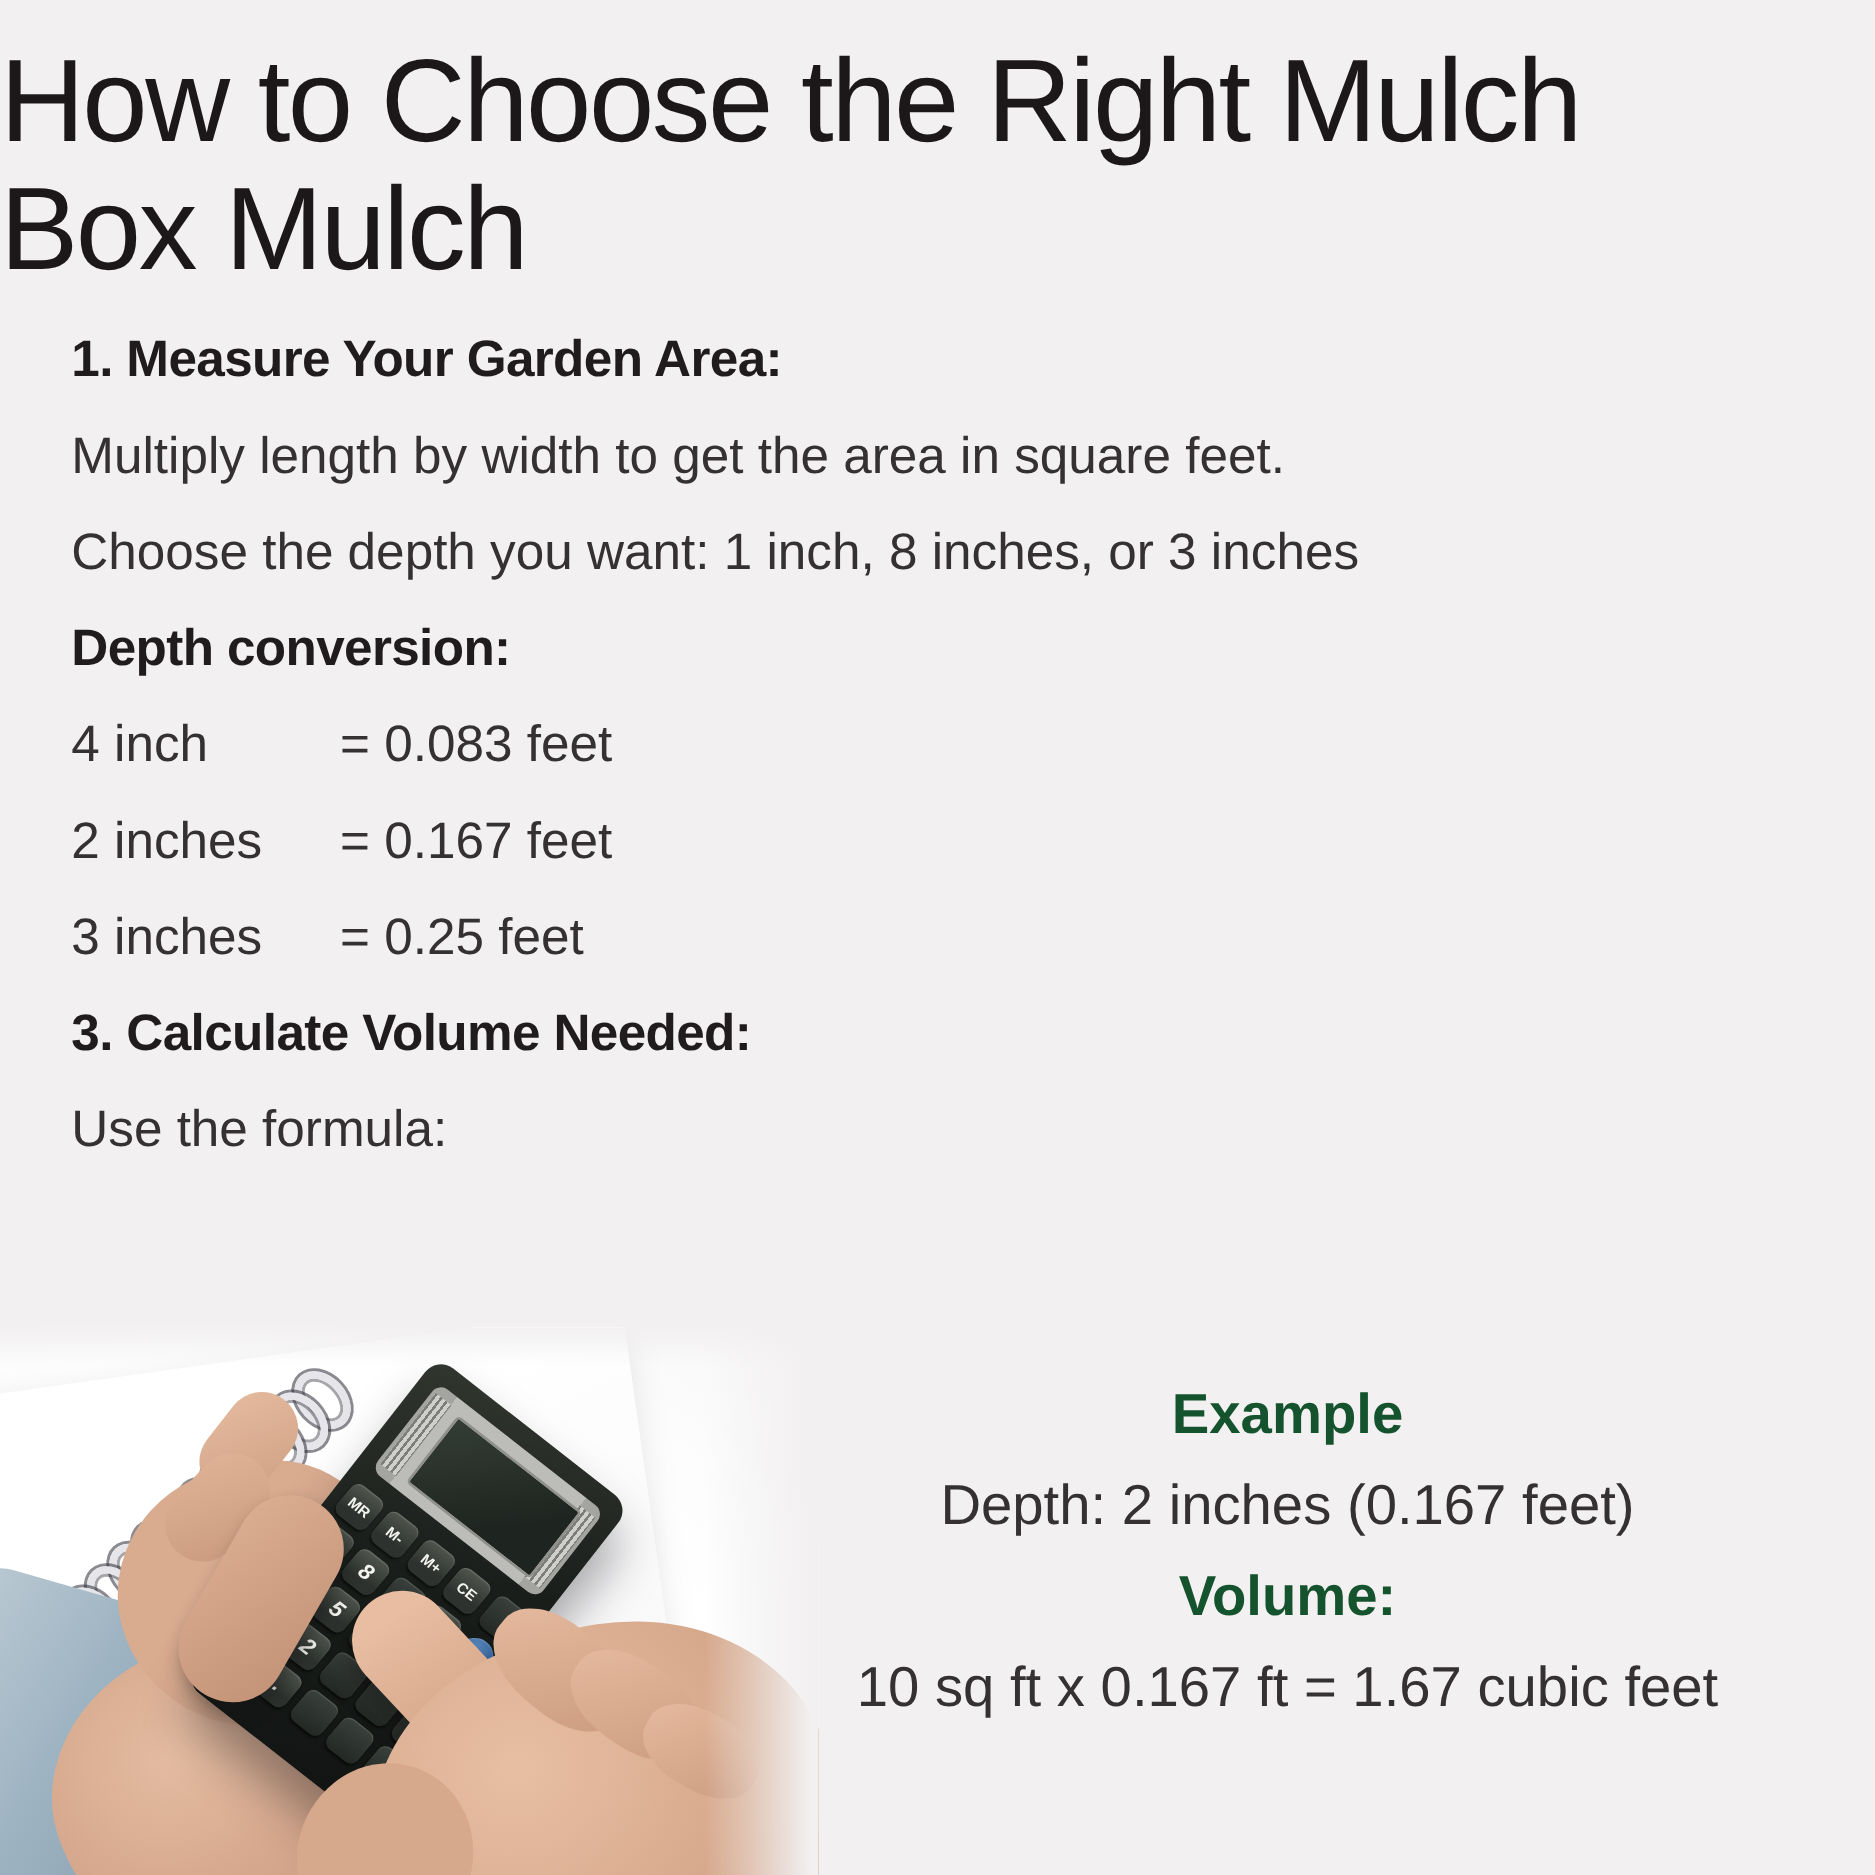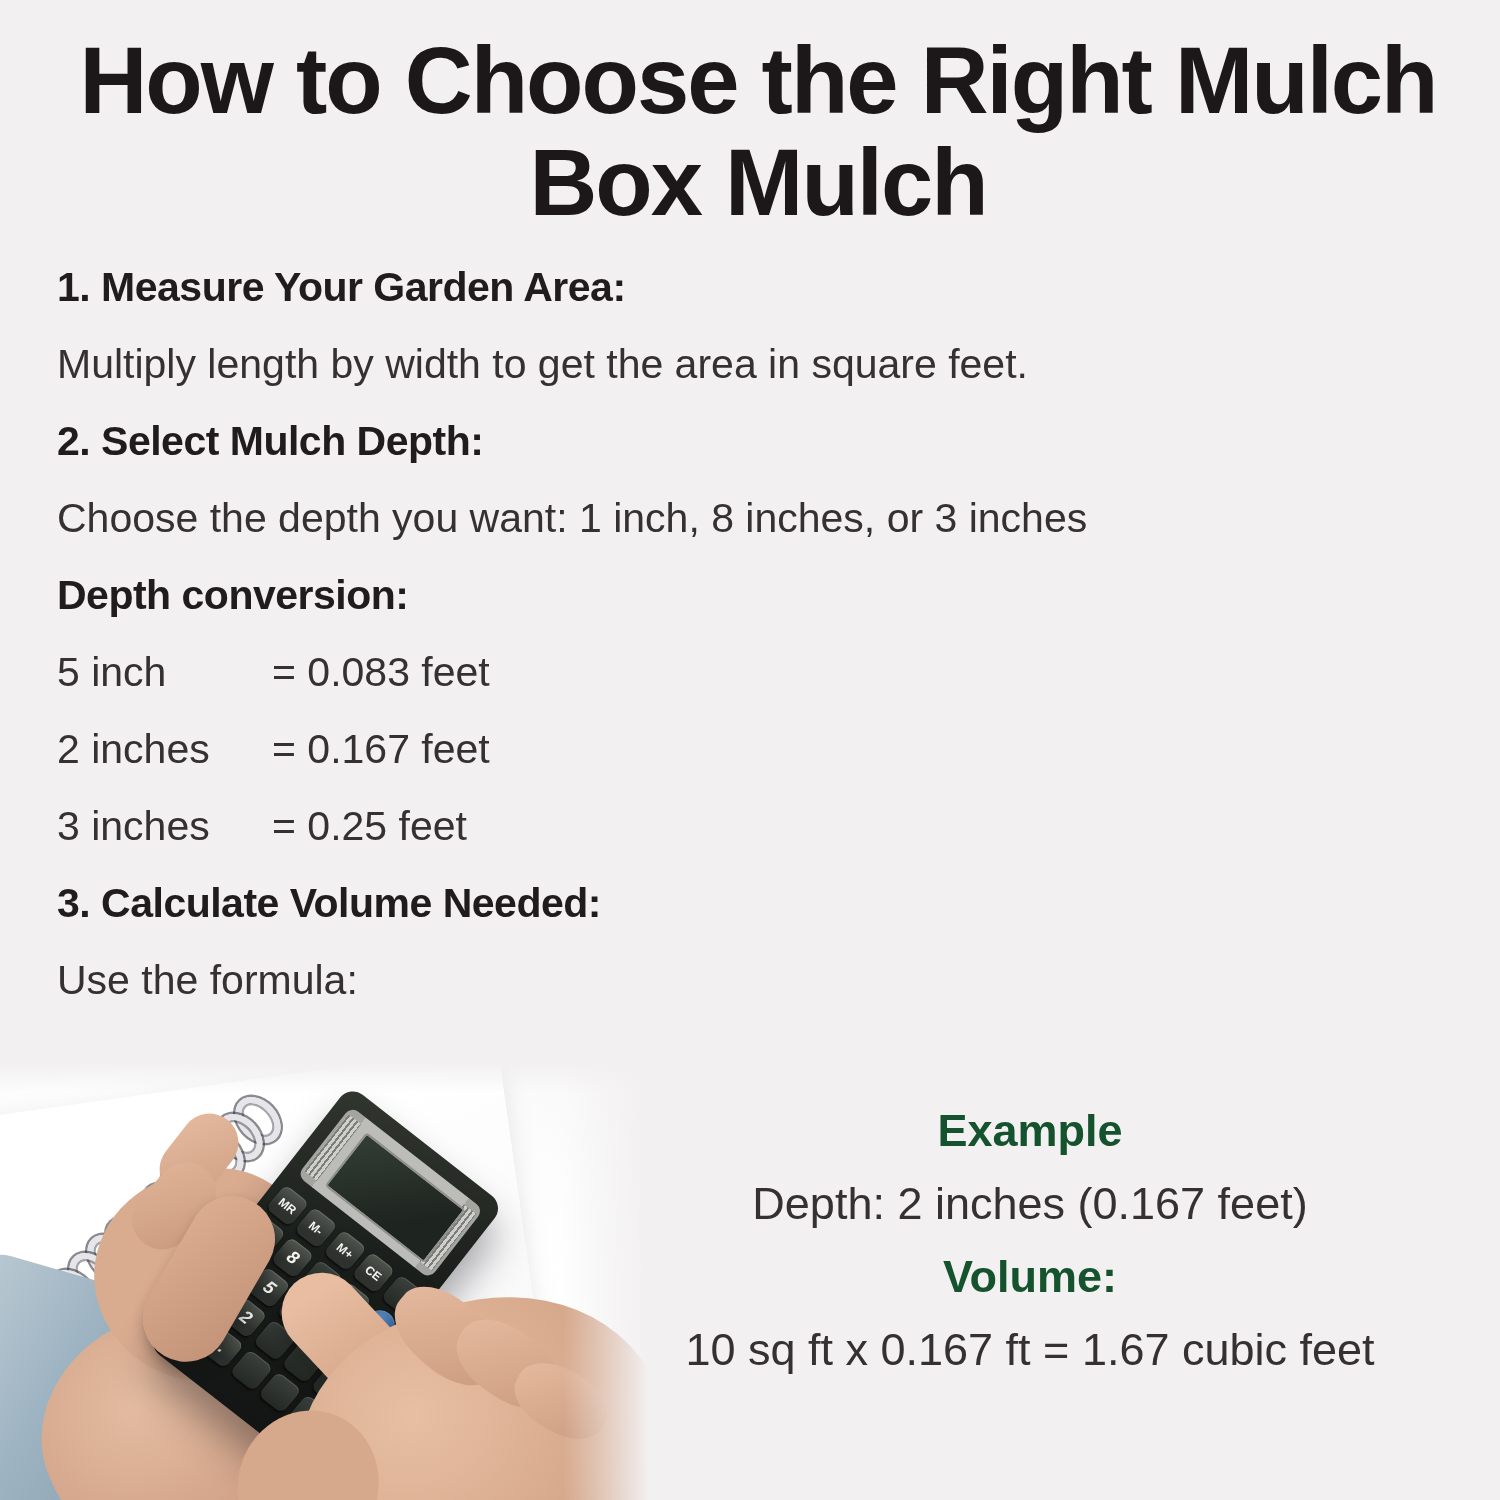--- a/index.html
+++ b/index.html
@@ -1,20 +1,20 @@
 <!DOCTYPE html>
 <html><head>
 <meta charset="utf-8">
 <style>
   html,body{margin:0;padding:0;}
   .canvas{position:relative;width:1500px;height:1500px;background:#f2f0f1;overflow:hidden;
           font-family:"Liberation Sans",sans-serif;color:#353132;}
   
-  .title{padding-top:30px;text-align:center;font-weight:bold;font-size:94px;line-height:1.09;
-         letter-spacing:-2px;color:#1c1819;padding-left:16px;}
+  .title{padding-top:30px;font-weight:normal;font-size:94px;line-height:1.09;
+         letter-spacing:-2px;color:#1c1819;}
   
   .content{margin:14px 0 0 57px;}
   .line{height:77px;line-height:77px;font-size:41px;white-space:nowrap;color:#353132;}
   .line.bold{font-weight:bold;color:#201c1d;letter-spacing:-0.5px;}
   .line.formula{font-size:48px;letter-spacing:-1px;}
   .conv-label{display:inline-block;width:215px;}
   
   .example{position:absolute;left:610px;top:1094px;width:840px;text-align:center;z-index:5;}
   .eline{height:73px;line-height:73px;font-size:45px;white-space:nowrap;color:#353132;}
   .eline.bold{font-weight:bold;color:#14532d;}
@@ -96,24 +96,23 @@
 <div class="canvas">
 
   <div class="title">
     <div>How to Choose the Right Mulch</div>
     <div>Box Mulch</div>
   </div>
 
   <div class="content">
     <div class="line bold">1. Measure Your Garden Area:</div>
     <div class="line">Multiply length by width to get the area in square feet.</div>
-    <div class="line bold">2. Select Mulch Depth:</div>
     <div class="line">Choose the depth you want: 1 inch, 8 inches, or 3 inches</div>
     <div class="line bold">Depth conversion:</div>
-    <div class="line"><span class="conv-label">5 inch</span><span>= 0.083 feet</span></div>
+    <div class="line"><span class="conv-label">4 inch</span><span>= 0.083 feet</span></div>
     <div class="line"><span class="conv-label">2 inches</span><span>= 0.167 feet</span></div>
     <div class="line"><span class="conv-label">3 inches</span><span>= 0.25 feet</span></div>
     <div class="line bold">3. Calculate Volume Needed:</div>
     <div class="line">Use the formula:</div>
   </div>
 
   <div class="example">
     <div class="eline bold">Example</div>
     <div class="eline">Depth: 2 inches (0.167 feet)</div>
     <div class="eline bold">Volume:</div>

